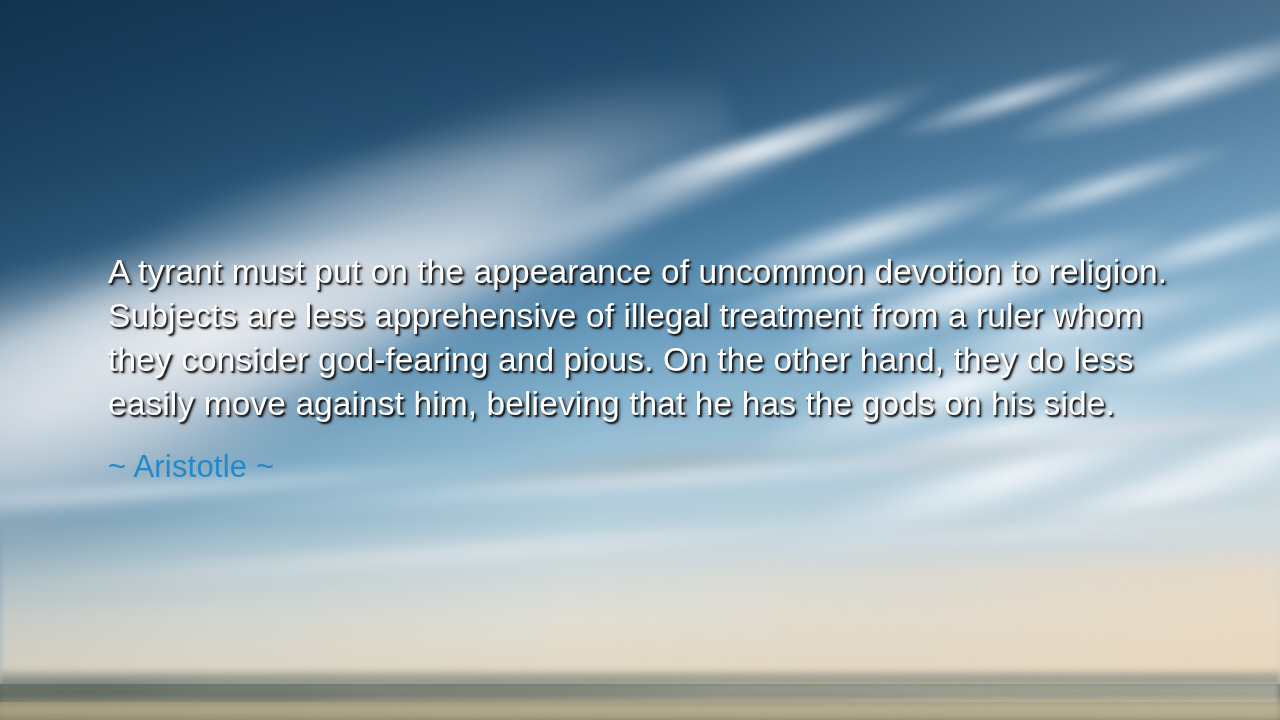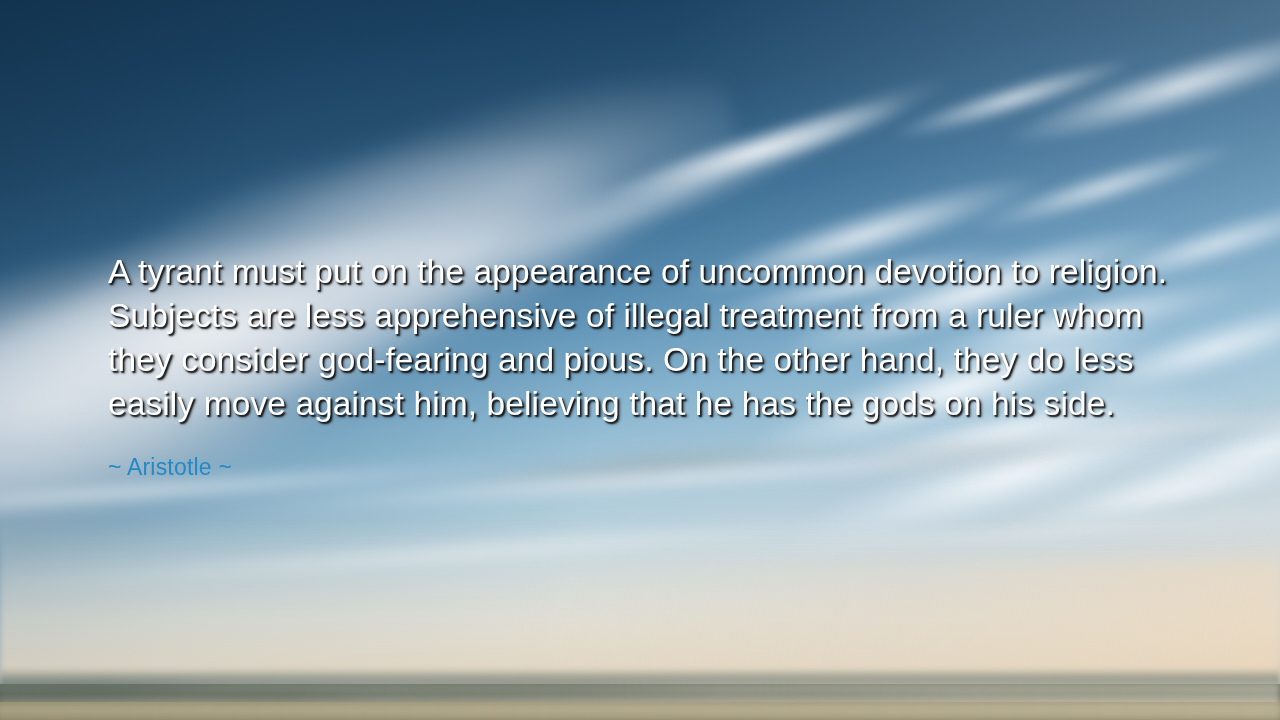--- a/index.html
+++ b/index.html
@@ -276,21 +276,21 @@
     letter-spacing: 0.1px;
     text-shadow:
       1.6px 1.6px 1.4px rgba(16,16,18,0.92),
       2.4px 2.4px 3px rgba(20,20,22,0.55);
     white-space: pre-wrap;
   }
   .attribution {
     margin: 0;
     padding-top: 22px;
     color: #2389c8;
-    font-size: 23px;
+    font-size: 31px;
     line-height: 38px;
     font-weight: 400;
     letter-spacing: 0.2px;
   }
 </style>
 </head>
 <body>
 
 <div id="stage">
 

